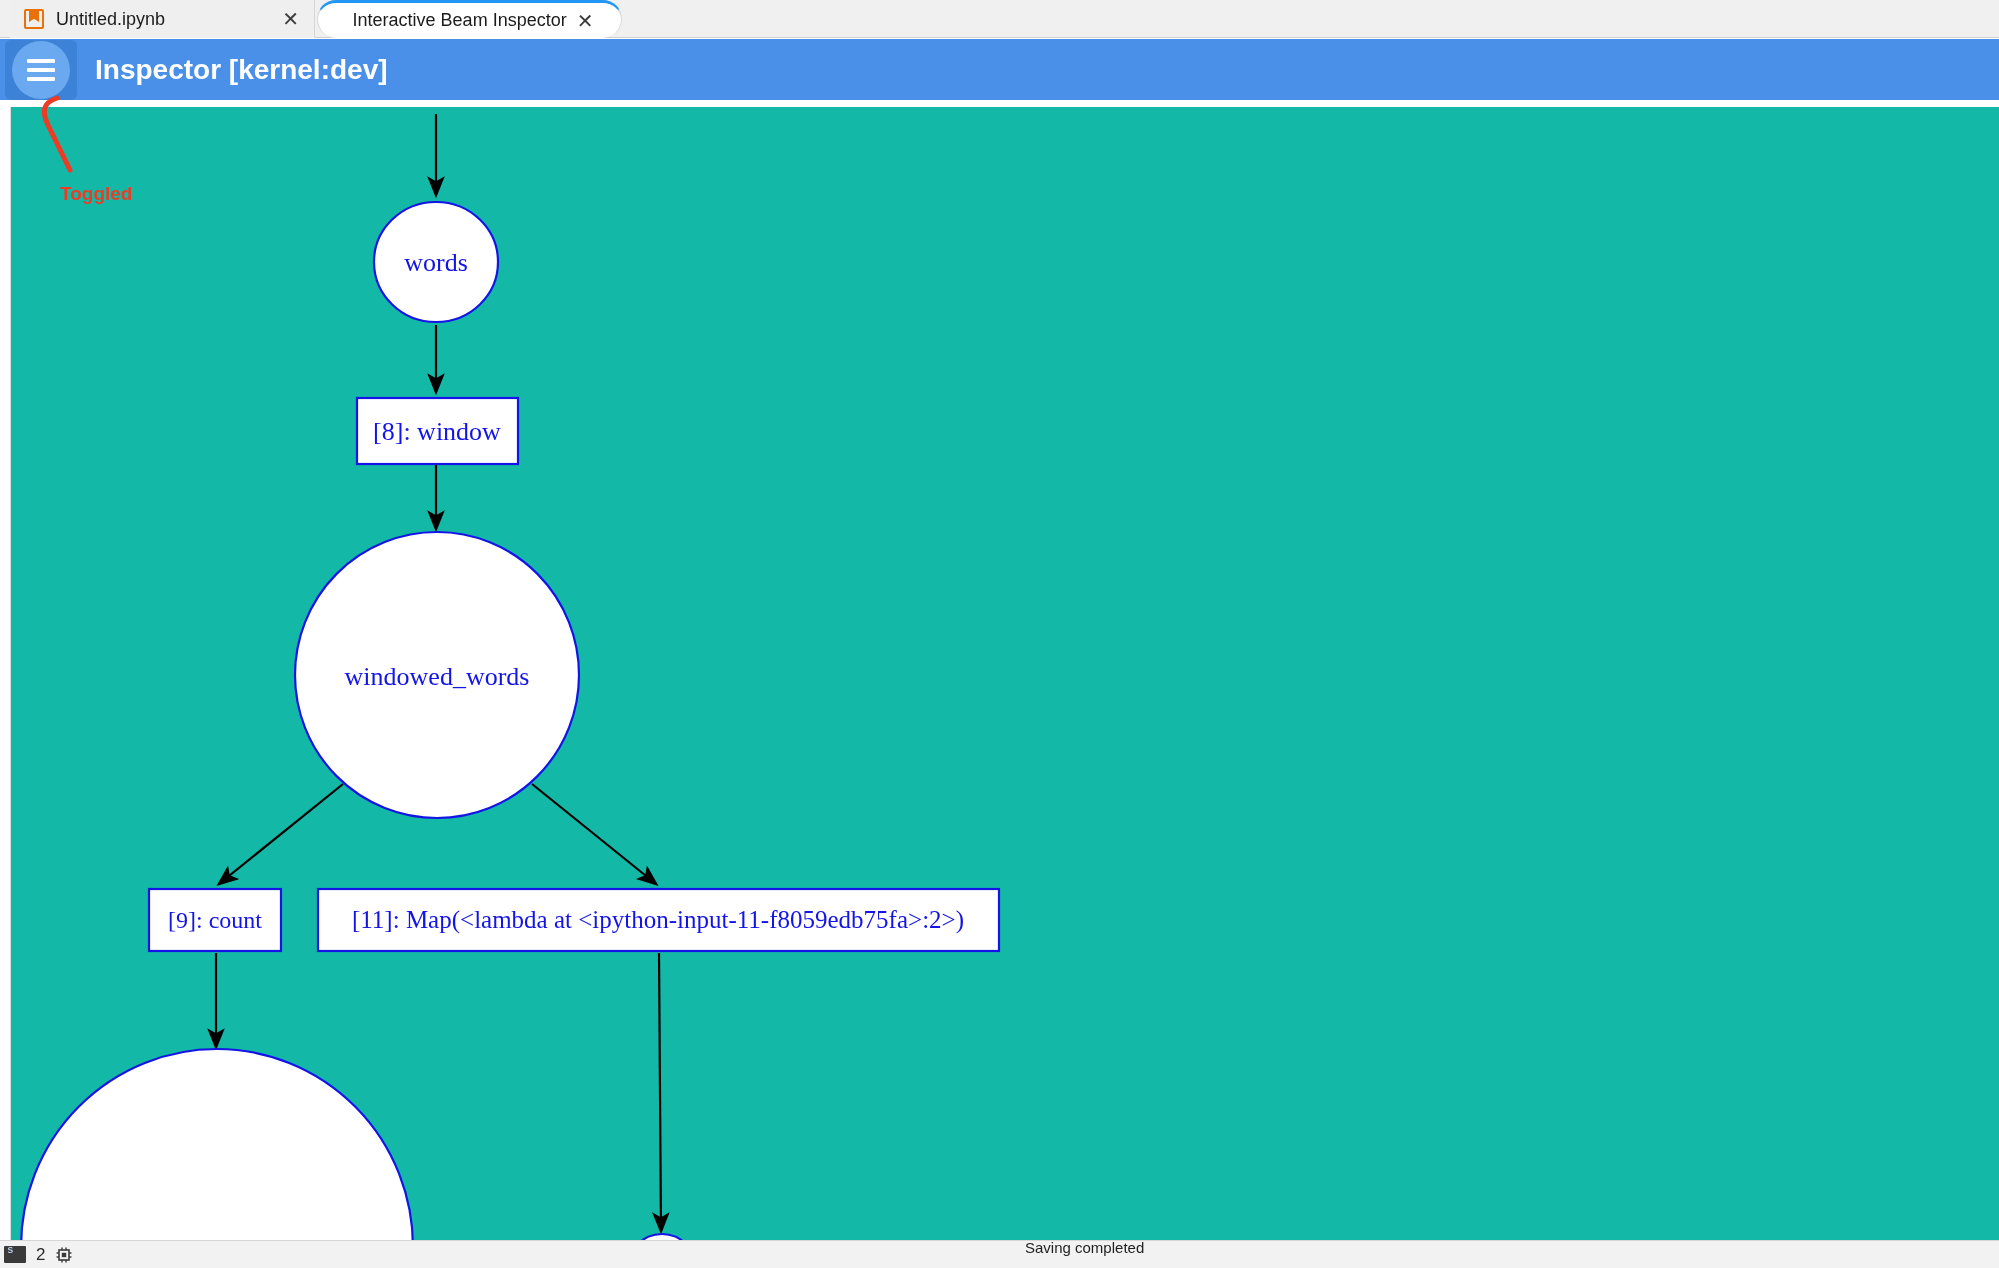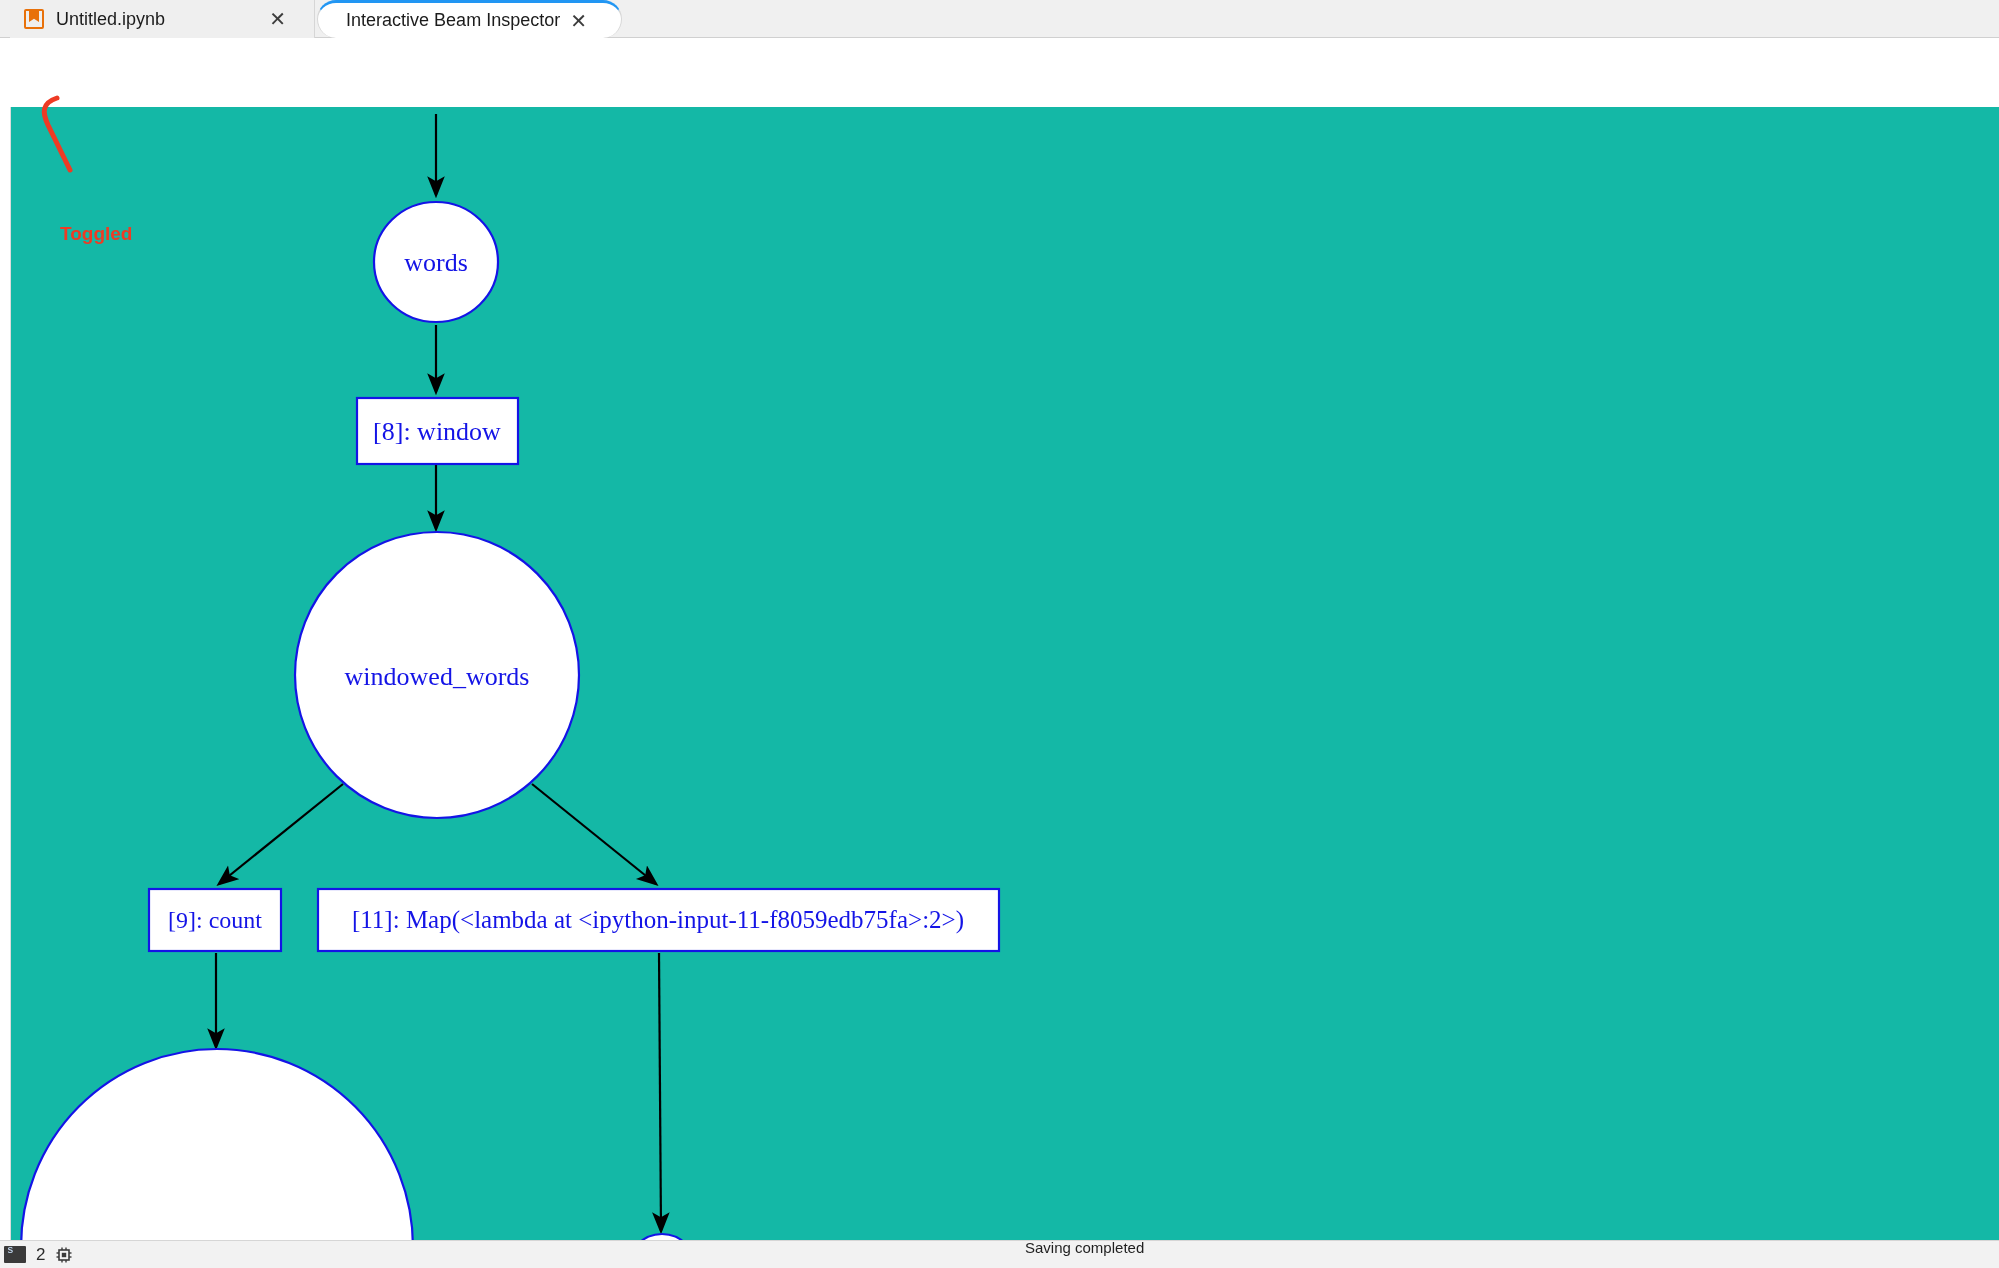--- a/index.html
+++ b/index.html
@@ -27,21 +27,21 @@
     border-bottom: 1px solid #d0d0d0;
   }
   .tab {
     position: absolute;
     top: 0;
     height: 38px;
     display: flex;
     align-items: center;
     background: #f0f0f0;
     border-right: 1px solid #d6d6d6;
-    padding: 0 20px 0 14px;
+    padding: 0 7px 0 14px;
     font-size: 18px;
     color: #1c1c1c;
     user-select: none;
   }
   .tab.inactive {
     left: 10px;
     width: 305px;
     background: #efefef;
   }
   .tab.active {
@@ -153,21 +153,20 @@
     pointer-events: none;
   }
   .annotation-label {
     position: absolute;
     left: 60px; top: 183px;
     color: #ee3b24;
     font-size: 19px;
     font-weight: bold;
     font-family: "Liberation Sans", sans-serif;
     white-space: nowrap;
-    margin-top: 40px;
   }
 
   
   .statusbar {
     position: absolute;
     left: 0; bottom: 0;
     width: 1999px; height: 28px;
     background: #f2f2f2;
     border-top: 1px solid #d6d6d6;
     display: flex;
@@ -225,20 +224,30 @@
       <span class="nb-icon"></span>
       <span class="tab-label">Untitled.ipynb</span>
       <span class="tab-close">✕</span>
     </div>
     <div class="tab active">
       <span class="tab-label">Interactive Beam Inspector</span>
       <span class="tab-close">✕</span>
     </div>
   </div>
 
+  <div class="header">
+    <div class="hamburger">
+      <div class="hamburger-circle">
+        <span></span>
+          <span></span>
+          <span></span>
+      </div>
+    </div>
+    <div class="header-title">Inspector [kernel:dev]</div>
+  </div>
 
   <div class="canvas">
     <svg class="graph-svg" width="1989" height="1200" viewBox="0 0 1989 1200">
       <defs>
         <marker id="arrowhead" markerWidth="10" markerHeight="10" refX="8.5" refY="4" orient="auto" markerUnits="strokeWidth">
           <path d="M0,0 L10,4 L0,8 L2.2,4 z" fill="#000000"></path>
         </marker>
       </defs>
 
       <g>

